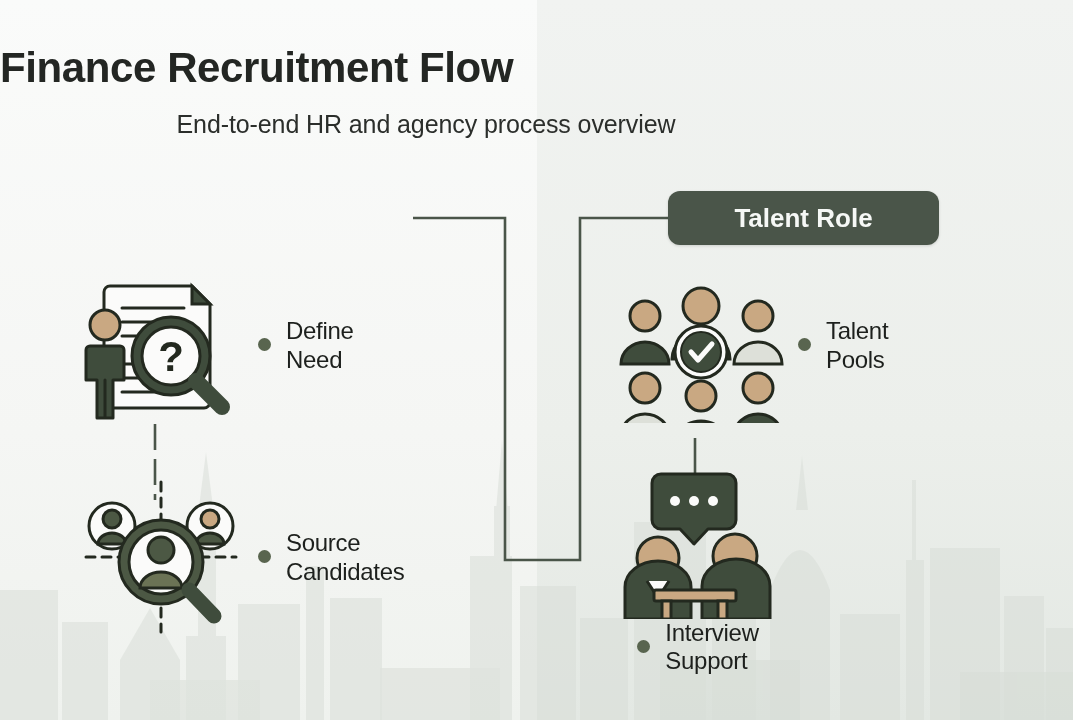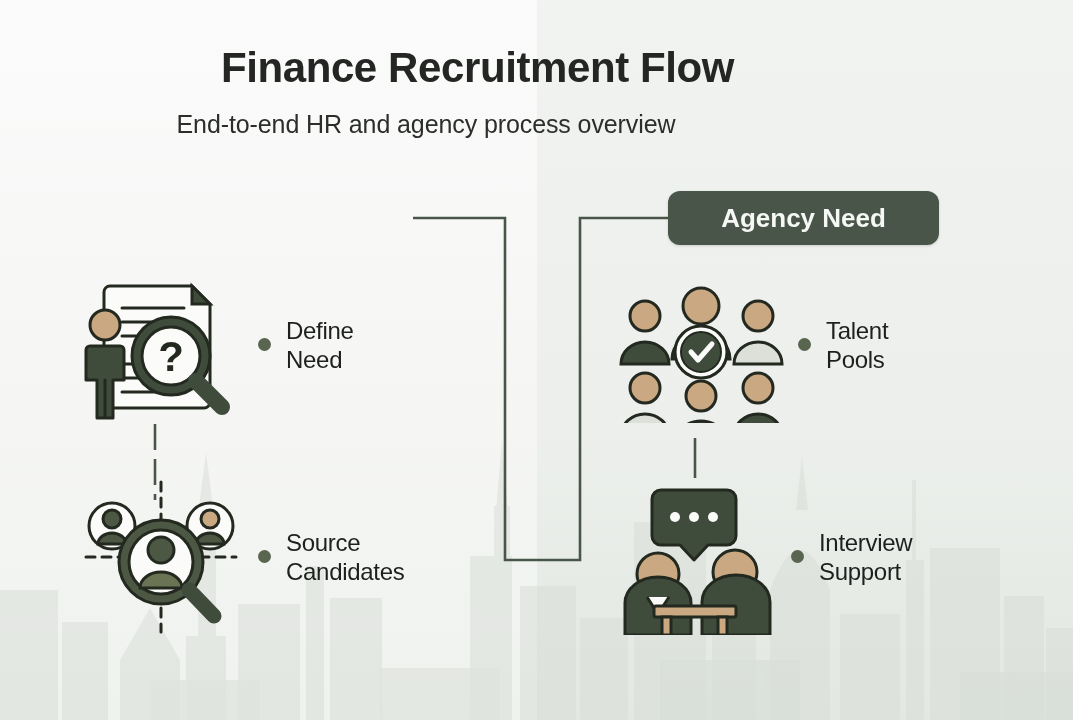--- a/index.html
+++ b/index.html
@@ -21,21 +21,21 @@
     background:linear-gradient(180deg,#FAFBFA 0%,#F5F6F4 60%,#EFF2EE 100%);
   }
   .bg-right-wash {
     position:absolute; left:537px; top:0; width:536px; height:720px;
     background:linear-gradient(180deg,#F1F3F1 0%,#ECEFEB 60%,#E3E8E3 100%);
   }
   .bg-skyline { position:absolute; left:0; bottom:0; width:1073px; height:360px; opacity:.5; }
 
   
   .title {
-    position:absolute; left:0; top:44px; width:955px; text-align:center;
+    position:absolute; left:0; top:44px; width:955px; text-align:left;
     font-size:42px; font-weight:bold; color:#232623; letter-spacing:-.4px;
   }
   .subtitle {
     position:absolute; left:0; top:110px; width:852px; text-align:center;
     font-size:25px; color:#2B2E2B; letter-spacing:-.1px;
   }
 
   
   .pill {
     position:absolute; height:54px; border-radius:12px;
@@ -47,21 +47,21 @@
   #pill-right { left:668px; top:191px; width:271px; }
 
   
   .connector { position:absolute; left:0; top:0; width:1073px; height:720px; }
 
   
   .row { position:absolute; display:flex; align-items:center; }
   #row-l1 { left:72px;  top:268px; }
   #row-l2 { left:72px;  top:480px; }
   #row-r1 { left:612px; top:268px; }
-  #row-r2 { left:605px; top:480px; }
+  #row-r2 { left:605px; top:464px;flex-direction:column; }
 
   .icon-box { width:178px; height:155px; flex:0 0 auto; }
   .icon-box svg { display:block; width:100%; height:100%; }
 
   .bullet-wrap { display:flex; align-items:flex-start; margin-left:8px; }
   .dot {
     width:13px; height:13px; border-radius:50%; background:#59654F;
     margin-top:21px; margin-right:15px; flex:0 0 auto;
   }
   .bullet-label {
@@ -120,21 +120,21 @@
   <svg class="connector" viewBox="0 0 1073 720">
 
     <path d="M413 218 L505 218 L505 560 L580 560 L580 218 L668 218" fill="none" stroke="#4A5549" stroke-width="2.6"></path>
 
     <path d="M155 424 L155 500" fill="none" stroke="#4A5549" stroke-width="2.6" stroke-dasharray="26 9"></path>
 
     <path d="M695 438 L695 478" fill="none" stroke="#4A5549" stroke-width="2.6"></path>
   </svg>
 
   <div class="pill" id="pill-right">
-    <span>Agency Need</span>
+    <span>Talent Role</span>
   </div>
 
   <div class="row" id="row-l1">
     <div class="icon-box">
       <svg viewBox="0 0 178 155">
 
         <path d="M38 18 h82 l18 18 v98 a6 6 0 0 1 -6 6 H38 a6 6 0 0 1 -6 -6 V24 a6 6 0 0 1 6 -6 z" fill="#FBFBFA" stroke="#23291F" stroke-width="3"></path>
         <path d="M120 18 l18 18 h-18 z" fill="#3F4C3C" stroke="#23291F" stroke-width="3"></path>
         <g stroke="#23291F" stroke-width="3" stroke-linecap="round">
           <line x1="50" y1="40" x2="112" y2="40"></line>

